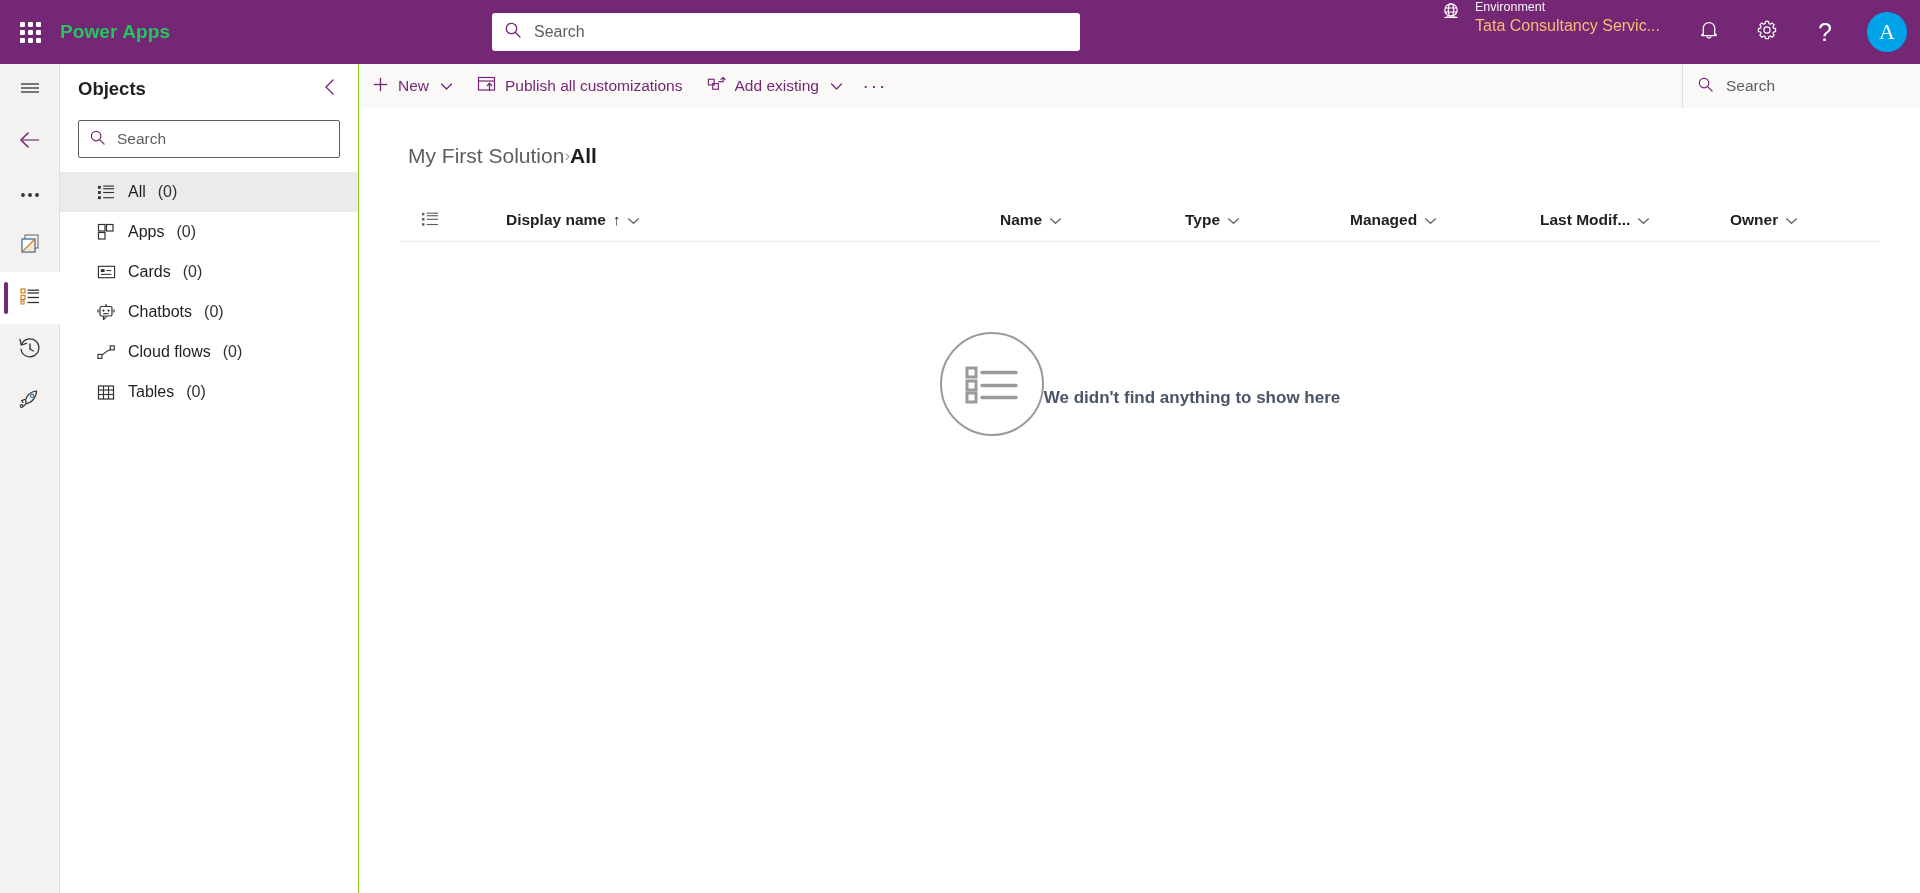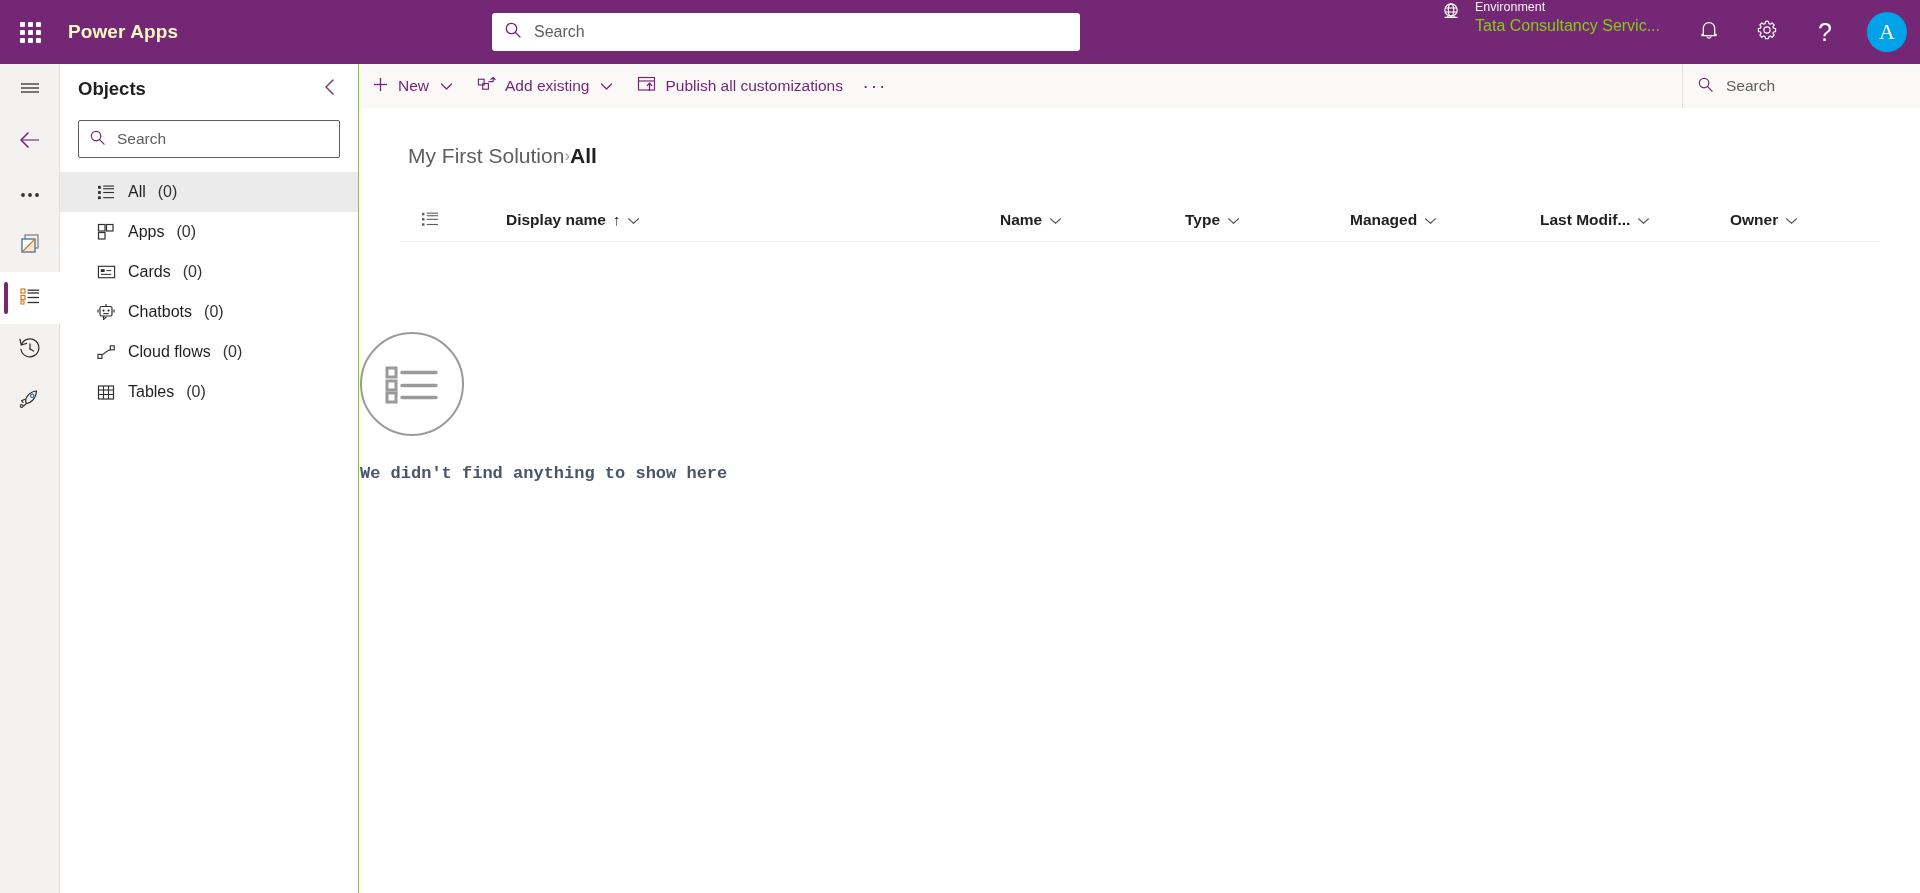--- a/index.html
+++ b/index.html
@@ -24,22 +24,22 @@
     cursor: pointer;
   }
   .waffle-grid {
     display: grid;
     grid-template-columns: repeat(3, 5px);
     grid-template-rows: repeat(3, 5px);
     gap: 3px;
   }
   .waffle-grid i { background: #ffffff; border-radius: 1px; display: block; width: 5px; height: 5px; }
   .brand {
-    color: #fef9c3; font-size: 19px; font-weight: bold;
-    margin-left: 8px; letter-spacing: .1px; white-space: nowrap;
+    color: #22c55e; font-size: 19px; font-weight: bold;
+    margin-left: 0; letter-spacing: .1px; white-space: nowrap;
     cursor: pointer;
   }
   .header-search {
     position: absolute; left: 492px; top: 13px;
     width: 588px; height: 38px;
     background: #ffffff; border-radius: 3px;
     display: flex; align-items: center; padding: 0 12px;
   }
   .header-search .mag { margin-right: 10px; flex: 0 0 auto; }
   .header-search input {
@@ -49,21 +49,21 @@
     background: transparent;
   }
   .header-search input::placeholder { color: #605e5c; }
 
   .env-block {
     position: absolute; right: 260px; top: 0; height: 64px;
     display: flex; align-items: flex-start; gap: 12px;
   }
   .env-text { line-height: 1.25; }
   .env-label { color: #ffffff; font-size: 12.5px; opacity: .95; }
-  .env-name { color: #84cc16; font-size: 16px; white-space: nowrap; }
+  .env-name { color: #fdba74; font-size: 16px; white-space: nowrap; }
 
   .header-icons {
     position: absolute; right: 0; top: 0; height: 64px;
     display: flex; align-items: center; gap: 0;
   }
   .hdr-icon {
     width: 58px; height: 64px;
     display: flex; align-items: center; justify-content: center;
     cursor: pointer; color: #ffffff;
   }
@@ -195,22 +195,22 @@
   .gh-name { flex: 0 0 145px; }
   .gh-type { flex: 0 0 125px; }
   .gh-managed { flex: 0 0 150px; }
   .gh-modified { flex: 0 0 150px; }
   .gh-owner { flex: 0 0 150px; }
   .gh-status { flex: 0 0 120px; cursor: default; }
   .sort-arrow { font-size: 15px; font-weight: normal; color: #201f1e; }
 
   .empty-state {
     margin-top: 90px;
-    display: flex; flex-direction: column;
-    justify-content: center; font-family: Liberation Mono, monospace;
+    display: flex; flex-direction: row;
+    align-items: center; justify-content: center;
   }
   .empty-circle {
     width: 104px; height: 104px; border-radius: 50%;
     border: 2px solid #9a9a9a;
     display: flex; align-items: center; justify-content: center;
   }
   .empty-text {
     margin-top: 28px; font-size: 17px;
     color: #4a5568; font-weight: bold;
   }
@@ -483,45 +483,45 @@
     <span>New</span>
     <span class="cmd-caret">
       <svg width="13" height="9" viewBox="0 0 13 9">
         <polyline points="1.5,2 6.5,7 11.5,2" fill="none" stroke="#742774" stroke-width="1.25" stroke-linecap="round" stroke-linejoin="round"></polyline>
       </svg>
     </span>
   </div>
 
   <div class="cmd-btn">
     <span>
+      <svg width="19" height="18" viewBox="0 0 19 18">
+        <rect x="1.5" y="2.5" width="16" height="12.5" fill="none" stroke="#742774" stroke-width="1.2"></rect>
+        <line x1="1.5" y1="6" x2="17.5" y2="6" stroke="#742774" stroke-width="1.2"></line>
+        <line x1="12.5" y1="15.5" x2="12.5" y2="8.5" stroke="#742774" stroke-width="1.3" stroke-linecap="round"></line>
+        <polyline points="10.3,10.6 12.5,8.3 14.7,10.6" fill="none" stroke="#742774" stroke-width="1.3" stroke-linecap="round" stroke-linejoin="round"></polyline>
+      </svg>
+    </span>
+    <span>Publish all customizations</span>
+  </div>
+
+  <div class="cmd-btn">
+    <span>
       <svg width="19" height="18" viewBox="0 0 20 18">
         <rect x="1.5" y="4" width="6" height="6" fill="none" stroke="#742774" stroke-width="1.2"></rect>
         <rect x="6" y="8.5" width="6" height="6" fill="none" stroke="#742774" stroke-width="1.2"></rect>
         <path d="M12 6.5 L17 6.5 L17 2.5" fill="none" stroke="#742774" stroke-width="1.2" stroke-linejoin="round"></path>
         <polyline points="14.6,4.2 17,2 19,4.4" fill="none" stroke="#742774" stroke-width="1.2" stroke-linecap="round" stroke-linejoin="round"></polyline>
       </svg>
     </span>
     <span>Add existing</span>
     <span class="cmd-caret">
       <svg width="13" height="9" viewBox="0 0 13 9">
         <polyline points="1.5,2 6.5,7 11.5,2" fill="none" stroke="#742774" stroke-width="1.25" stroke-linecap="round" stroke-linejoin="round"></polyline>
       </svg>
     </span>
-  </div>
-
-  <div class="cmd-btn">
-    <span>
-      <svg width="19" height="18" viewBox="0 0 19 18">
-        <rect x="1.5" y="2.5" width="16" height="12.5" fill="none" stroke="#742774" stroke-width="1.2"></rect>
-        <line x1="1.5" y1="6" x2="17.5" y2="6" stroke="#742774" stroke-width="1.2"></line>
-        <line x1="12.5" y1="15.5" x2="12.5" y2="8.5" stroke="#742774" stroke-width="1.3" stroke-linecap="round"></line>
-        <polyline points="10.3,10.6 12.5,8.3 14.7,10.6" fill="none" stroke="#742774" stroke-width="1.3" stroke-linecap="round" stroke-linejoin="round"></polyline>
-      </svg>
-    </span>
-    <span>Publish all customizations</span>
   </div>
 
   <div class="cmd-overflow">···</div>
 
   <div class="cmd-search">
     <span class="mag">
       <svg width="17" height="17" viewBox="0 0 18 18">
         <circle cx="7.5" cy="7.5" r="5" fill="none" stroke="#742774" stroke-width="1.3"></circle>
         <line x1="11.2" y1="11.2" x2="16" y2="16" stroke="#742774" stroke-width="1.3" stroke-linecap="round"></line>
       </svg>

